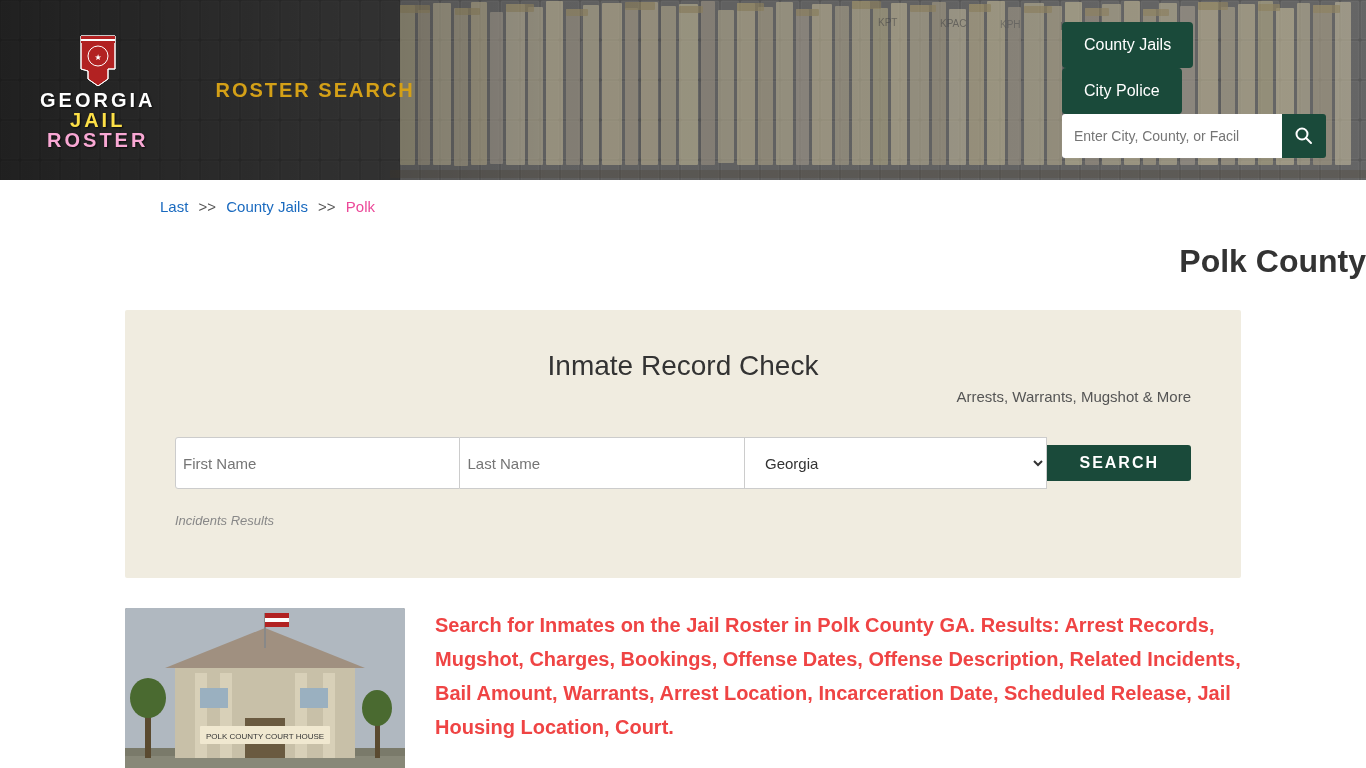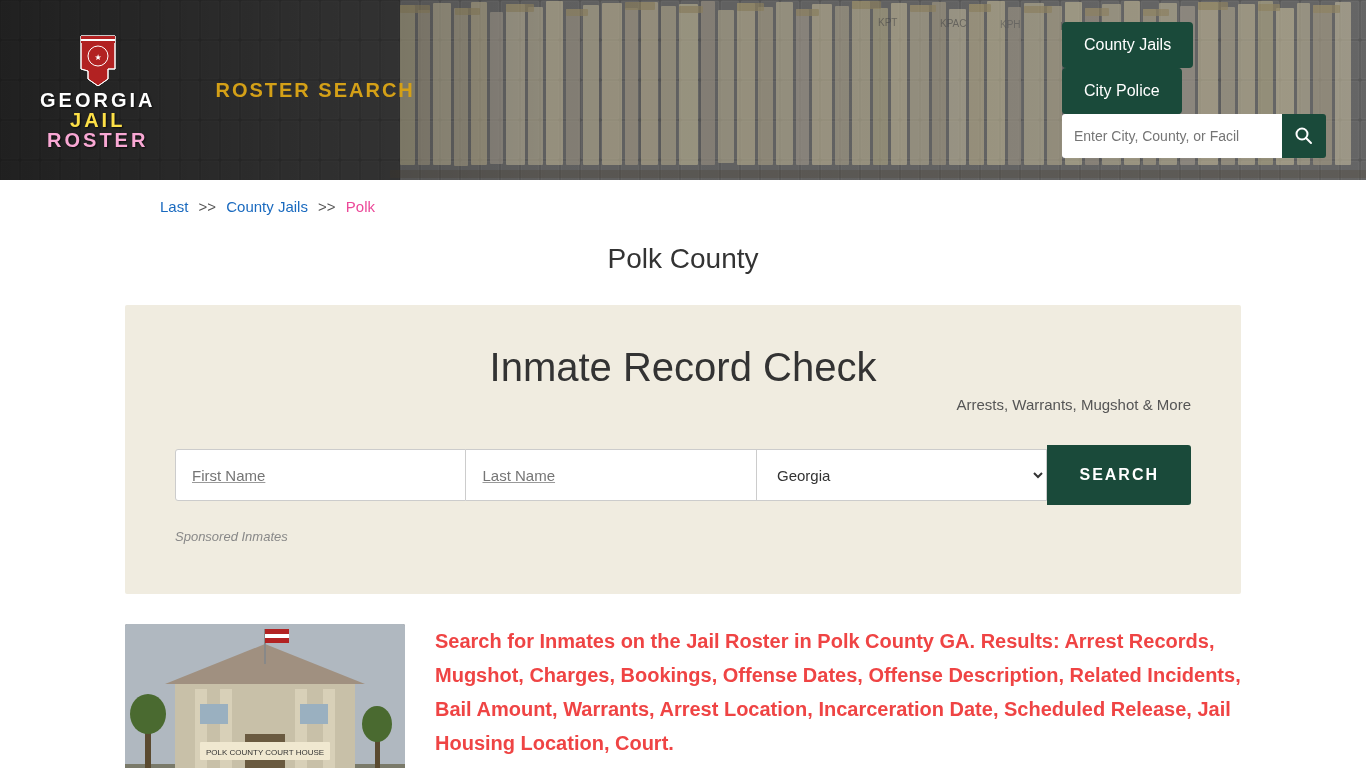--- a/index.html
+++ b/index.html
@@ -130,79 +130,78 @@
     }
     .breadcrumb a {
       color: #1a6abf;
       text-decoration: none;
     }
     .breadcrumb .separator { margin: 0 6px; color: #555; }
     .breadcrumb .current { font-weight: normal; color: #ec4899; }
 
     
     .page-title {
-      text-align: center;
-      font-size: 28px;
-      font-weight: 400;
+      text-align: right;
+      font-size: 32px;
+      font-weight: 700;
       color: #333;
       margin: 10px 0 30px 0;
     }
 
     
     .record-check-section {
       background: #f0ece0;
       margin: 0 125px;
       padding: 40px 50px 50px 50px;
       border-radius: 2px;
     }
     .record-check-title {
       text-align: center;
-      font-size: 40px;
+      font-size: 28px;
       font-weight: 400;
       color: #333;
       margin-bottom: 6px;
     }
     .record-check-subtitle {
       text-align: right;
       font-size: 15px;
       color: #555;
       margin-bottom: 32px;
     }
     .record-form {
       display: flex;
       gap: 0;
       align-items: center;
     }
     .form-input {
       height: 52px;
-      padding: 0 16px;
+      padding: 0 7px;
       border: 1px solid #ccc;
       font-size: 15px;
       color: #999;
       outline: none;
       flex: 1;
-      text-decoration: underline;
     }
     .form-input:first-child { border-radius: 3px 0 0 3px; }
     .form-input + .form-input { border-left: none; border-radius: 0; }
     .form-select {
       height: 52px;
       padding: 0 16px;
       border: 1px solid #ccc;
       border-left: none;
       font-size: 15px;
       color: #333;
       outline: none;
       background: #fff;
       flex: 1;
       cursor: pointer;
       appearance: auto;
     }
     .search-btn-main {
-      height: 60px;
+      height: 36px;
       padding: 0 32px;
       background: #1a4a3a;
       color: #fff;
       border: none;
       font-size: 16px;
       font-weight: bold;
       letter-spacing: 2px;
       cursor: pointer;
       border-radius: 0 3px 3px 0;
       flex-shrink: 0;
@@ -392,21 +391,21 @@
   <p class="record-check-subtitle">Arrests, Warrants, Mugshot &amp; More</p>
 
   <div class="record-form">
     <input class="form-input" type="text" placeholder="First Name" style="">
     <input class="form-input" type="text" placeholder="Last Name" style="">
     <select class="form-select">
     <option value="Alabama">Alabama</option><option value="Alaska">Alaska</option><option value="Arizona">Arizona</option><option value="Arkansas">Arkansas</option><option value="California">California</option><option value="Colorado">Colorado</option><option value="Connecticut">Connecticut</option><option value="Delaware">Delaware</option><option value="Florida">Florida</option><option value="Georgia" selected="">Georgia</option><option value="Hawaii">Hawaii</option><option value="Idaho">Idaho</option><option value="Illinois">Illinois</option><option value="Indiana">Indiana</option><option value="Iowa">Iowa</option><option value="Kansas">Kansas</option><option value="Kentucky">Kentucky</option><option value="Louisiana">Louisiana</option><option value="Maine">Maine</option><option value="Maryland">Maryland</option><option value="Massachusetts">Massachusetts</option><option value="Michigan">Michigan</option><option value="Minnesota">Minnesota</option><option value="Mississippi">Mississippi</option><option value="Missouri">Missouri</option><option value="Montana">Montana</option><option value="Nebraska">Nebraska</option><option value="Nevada">Nevada</option><option value="New Hampshire">New Hampshire</option><option value="New Jersey">New Jersey</option><option value="New Mexico">New Mexico</option><option value="New York">New York</option><option value="North Carolina">North Carolina</option><option value="North Dakota">North Dakota</option><option value="Ohio">Ohio</option><option value="Oklahoma">Oklahoma</option><option value="Oregon">Oregon</option><option value="Pennsylvania">Pennsylvania</option><option value="Rhode Island">Rhode Island</option><option value="South Carolina">South Carolina</option><option value="South Dakota">South Dakota</option><option value="Tennessee">Tennessee</option><option value="Texas">Texas</option><option value="Utah">Utah</option><option value="Vermont">Vermont</option><option value="Virginia">Virginia</option><option value="Washington">Washington</option><option value="West Virginia">West Virginia</option><option value="Wisconsin">Wisconsin</option><option value="Wyoming">Wyoming</option></select>
     <button class="search-btn-main">SEARCH</button>
   </div>
 
-  <p class="sponsored-results">Sponsored Inmates</p>
+  <p class="sponsored-results">Incidents Results</p>
 </section>
 
 <div class="bottom-section">
 
   <div class="county-image">
     <svg width="280" height="180" viewBox="0 0 280 180" xmlns="http://www.w3.org/2000/svg">
 
       <rect width="280" height="180" fill="#b0b8c0"></rect>
 
       <rect x="0" y="140" width="280" height="40" fill="#7a7a6a"></rect>

